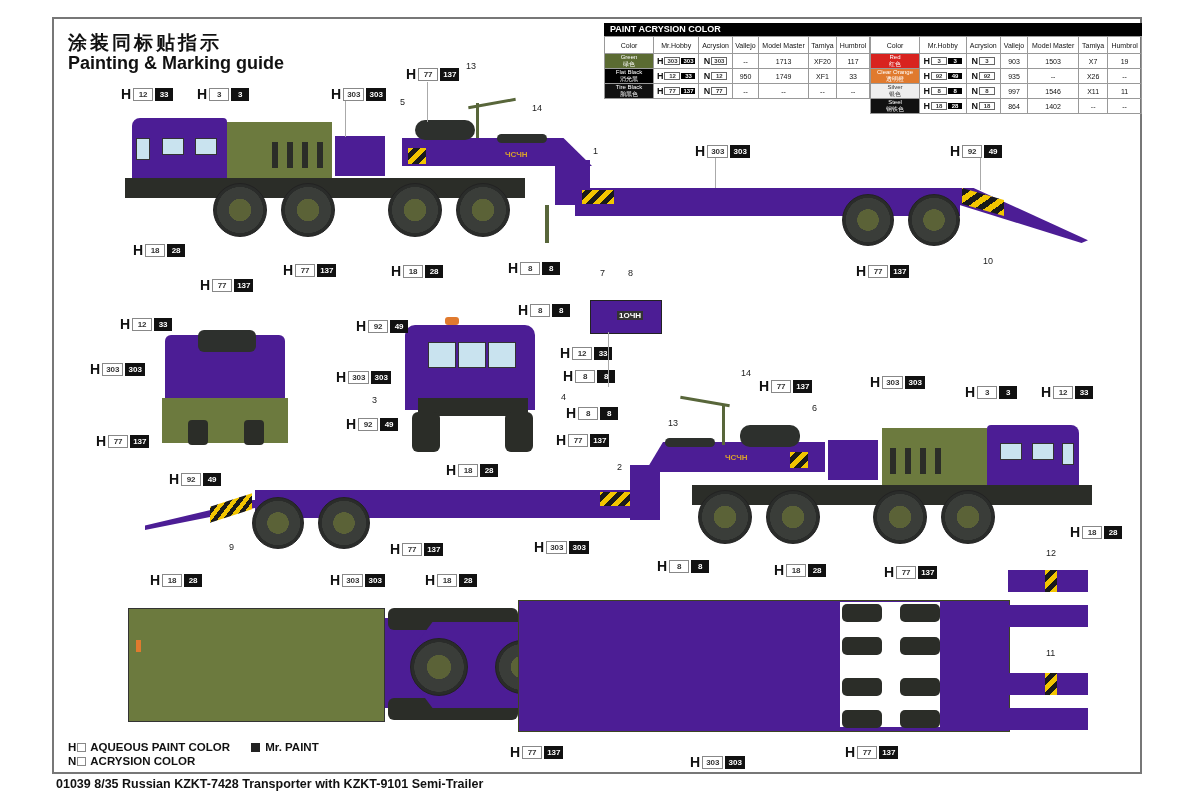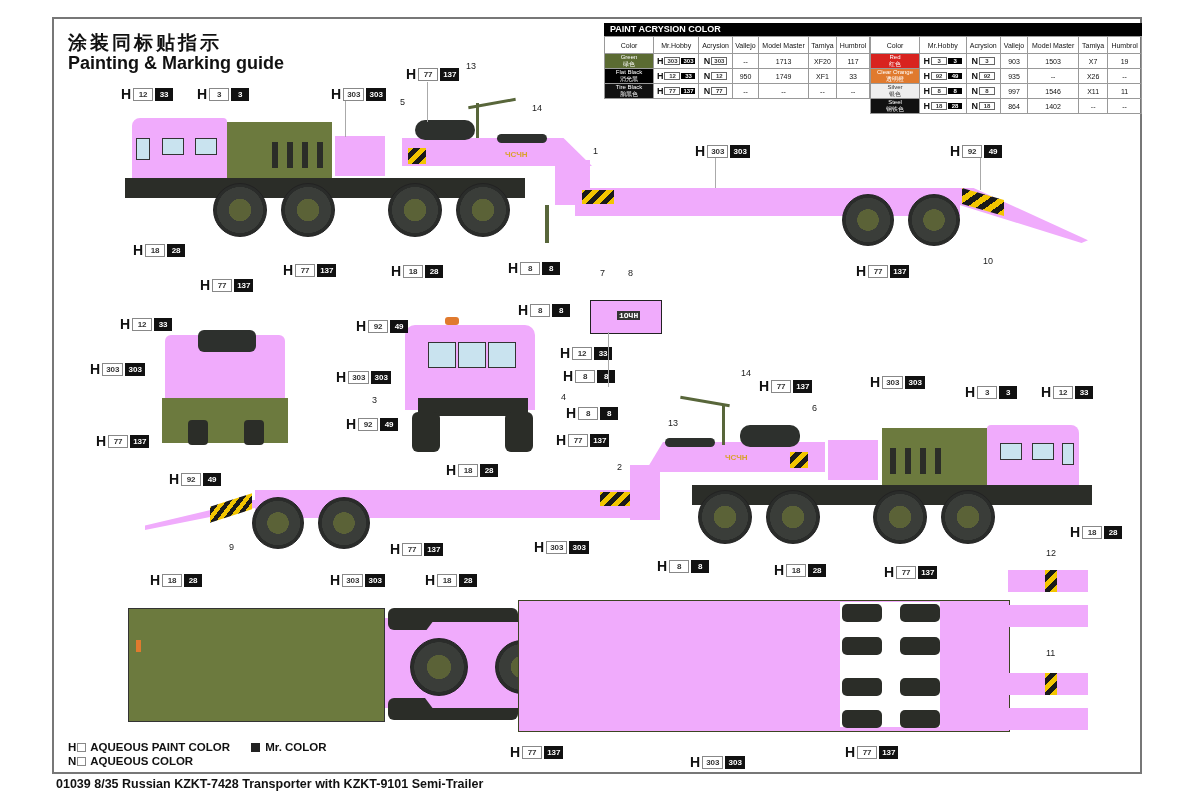--- a/index.html
+++ b/index.html
@@ -28,21 +28,21 @@
   .ncode .w { border:1px solid #666; padding:0 2px; font-size:6px; min-width:10px; color:#333; }
 
   
   .cl { position:absolute; display:flex; align-items:center; gap:2px; font-weight:bold; font-size:14px; line-height:14px; }
   .cl .w { border:1px solid #888; font-size:8px; padding:1px 3px; min-width:12px; text-align:center; line-height:9px; background:#fff; color:#333; }
   .cl .b { background:#111; color:#fff; font-size:8px; padding:2px 3px; min-width:12px; text-align:center; line-height:9px; }
   .num { position:absolute; font-size:9px; color:#222; }
   .leader { position:absolute; background:#aaa; }
 
   
-  .olive { background:#f0abfc;font-family:Liberation Mono, monospace; }
+  .olive { background:#4c1d95; }
   .olive2 { background:#6c7a3e; }
   .dark { background:#2b2d28; }
   .tire { position:absolute; border-radius:50%; background:radial-gradient(circle, #5b6237 0 30%, #3a3d39 31% 62%, #2a2c2a 63%); border:1px solid #222; }
   .shape { position:absolute; }
   .hazard { position:absolute; background:repeating-linear-gradient(-45deg,#f2c500 0 5px,#1a1a1a 5px 10px); }
   .glass { position:absolute; background:#c9e3ef; border:1px solid #333; }
 
   .legend { position:absolute; left:68px; top:740px; font-size:11.5px; font-weight:bold; line-height:14px; }
   .legend .sq { display:inline-block; width:7px; height:7px; border:1px solid #888; margin:0 4px 0 1px; vertical-align:middle; }
   .legend .sqb { display:inline-block; width:7px; height:7px; background:#222; border:1px solid #222; margin:0 5px; vertical-align:middle; }
@@ -496,20 +496,20 @@
 <div class="num" style="left:1046px;top:648px;">11</div>
 <div class="num" style="left:1046px;top:548px;">12</div>
 <div class="num" style="left:466px;top:61px;">13</div>
 <div class="num" style="left:532px;top:103px;">14</div>
 <div class="num" style="left:741px;top:368px;">14</div>
 <div class="num" style="left:668px;top:418px;">13</div>
 
 <div class="legend">
   <div>
     <span>H</span><span class="sq"></span><span>AQUEOUS PAINT COLOR</span>
-    <span class="sqb" style="margin-left:18px;"></span><span>Mr. COLOR</span>
+    <span class="sqb" style="margin-left:18px;"></span><span>Mr. PAINT</span>
   </div>
   <div>
-    <span>N</span><span class="sq"></span><span>AQUEOUS COLOR</span>
+    <span>N</span><span class="sq"></span><span>ACRYSION COLOR</span>
   </div>
 </div>
 
 <div class="caption">01039 8/35 Russian KZKT-7428 Transporter with KZKT-9101 Semi-Trailer</div>
 
 </body></html>

